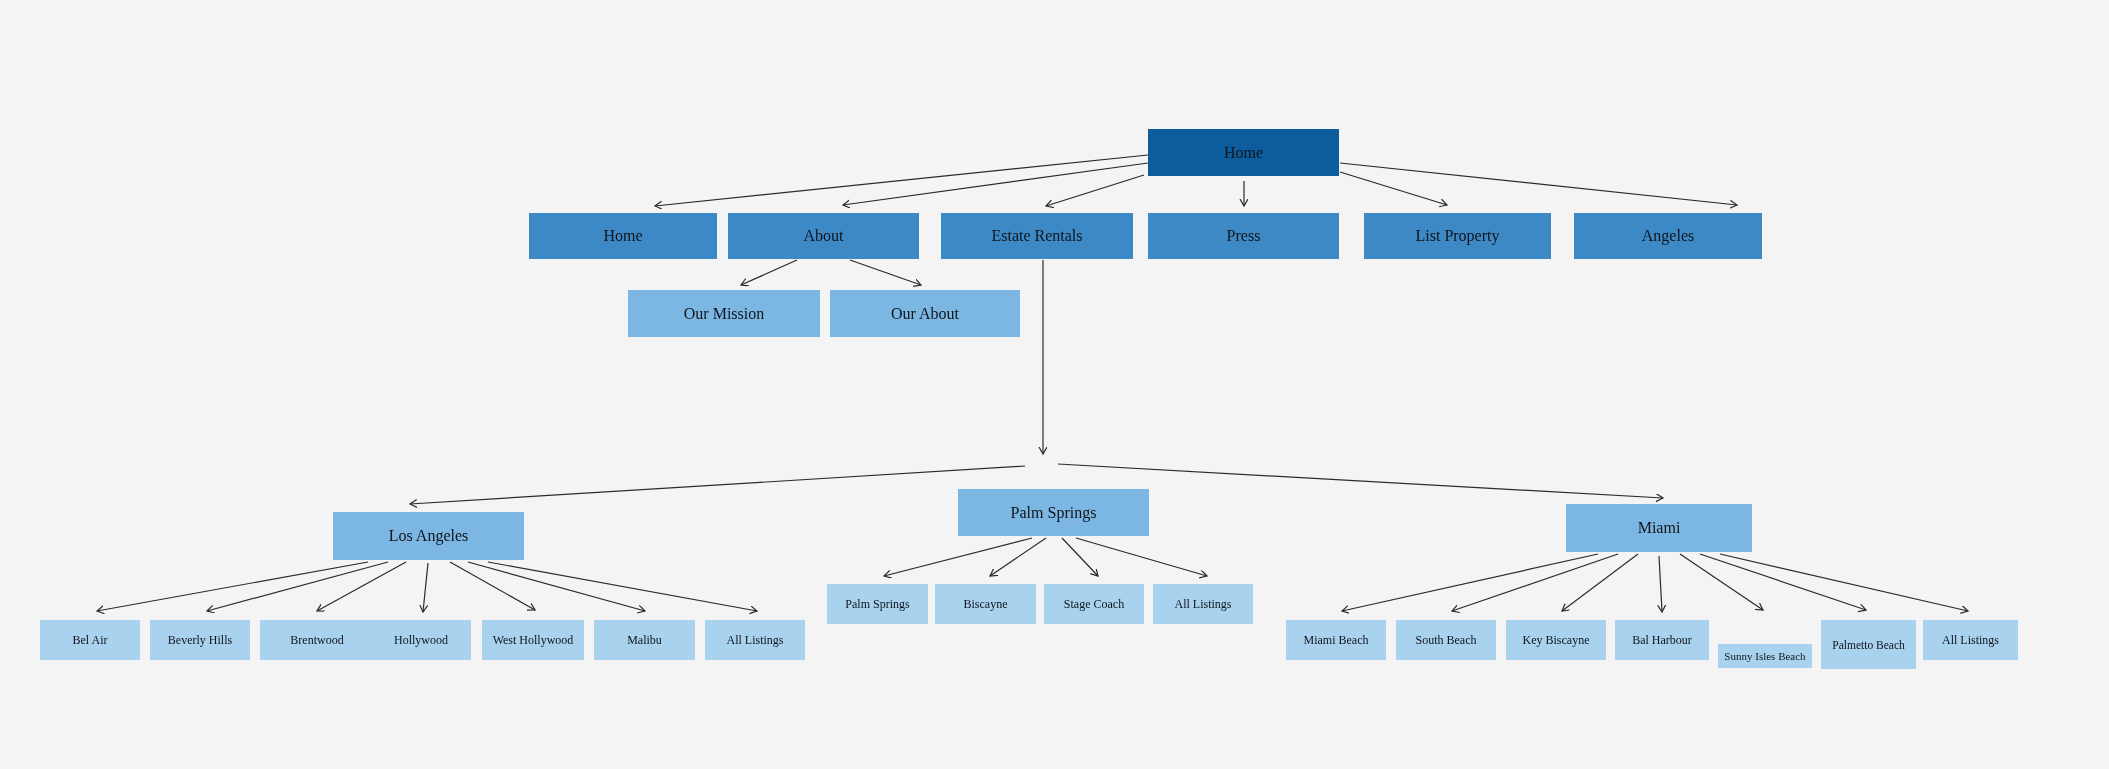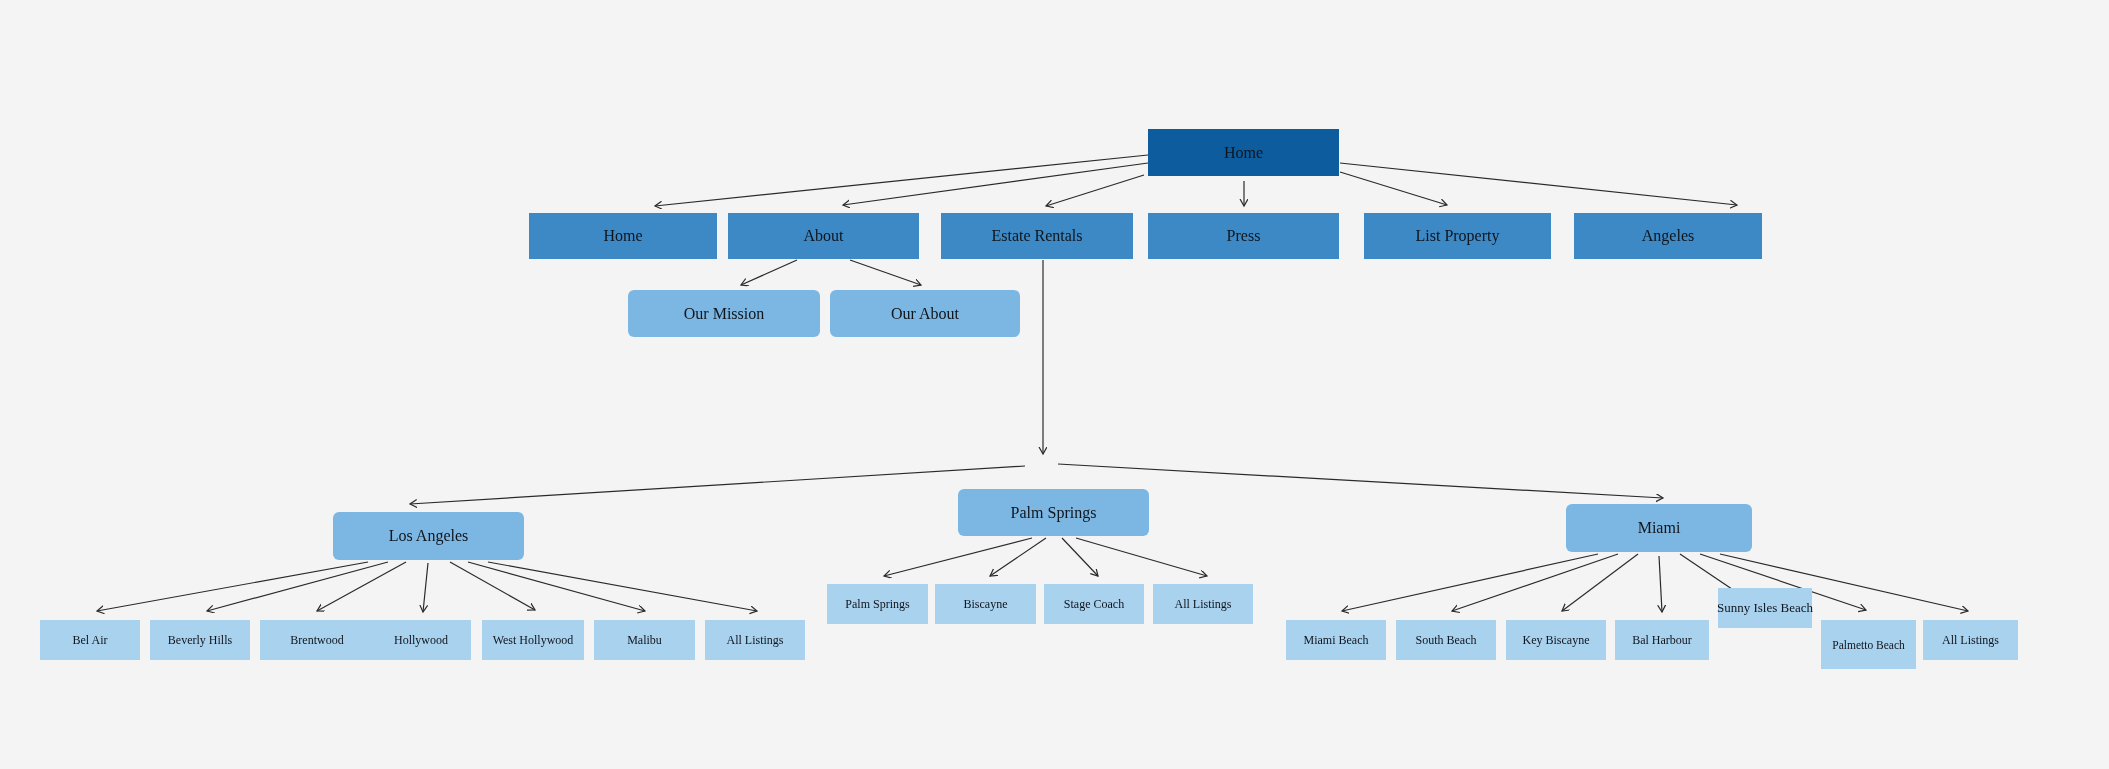--- a/index.html
+++ b/index.html
@@ -29,21 +29,21 @@
     align-items: center;
     justify-content: center;
     text-align: center;
     color: #10151c;
     cursor: default;
     box-sizing: border-box;
     white-space: nowrap;
   }
   .node.lv-root  { background: #0d5c9e; font-size: 16px; }
   .node.lv-two   { background: #3d89c6; font-size: 16px; }
-  .node.lv-mid   { background: #7cb7e3; font-size: 16px; border-radius: 6px; }
+  .node.lv-mid   { background: #7cb7e3; font-size: 16px; }
   .node.lv-leaf  { background: #a9d2ef; font-size: 12px; }
 </style>
 </head>
 <body>
 
 <div class="canvas">
 
   <svg class="edges" width="2109" height="769" viewBox="0 0 2109 769" xmlns="http://www.w3.org/2000/svg">
     <defs>
       <marker id="arrow" markerWidth="12" markerHeight="12" refX="7" refY="4" orient="auto" markerUnits="userSpaceOnUse">
@@ -115,17 +115,17 @@
 
   <div class="node lv-leaf" style="left:827px;top:584px;width:101px;height:40px">Palm Springs</div>
   <div class="node lv-leaf" style="left:935px;top:584px;width:101px;height:40px">Biscayne</div>
   <div class="node lv-leaf" style="left:1044px;top:584px;width:100px;height:40px">Stage Coach</div>
   <div class="node lv-leaf" style="left:1153px;top:584px;width:100px;height:40px">All Listings</div>
 
   <div class="node lv-leaf" style="left:1286px;top:620px;width:100px;height:40px">Miami Beach</div>
   <div class="node lv-leaf" style="left:1396px;top:620px;width:100px;height:40px">South Beach</div>
   <div class="node lv-leaf" style="left:1506px;top:620px;width:100px;height:40px">Key Biscayne</div>
   <div class="node lv-leaf" style="left:1615px;top:620px;width:94px;height:40px">Bal Harbour</div>
-  <div class="node lv-leaf" style="left:1718px;top:588px;width:94px;height:40px;font-size:13px">Sunny Isles Beach</div>
+  <div class="node lv-leaf" style="left:1718px;top:644px;width:94px;height:24px;font-size:11px">Sunny Isles Beach</div>
   <div class="node lv-leaf" style="left:1821px;top:620px;width:95px;height:49px;font-size:11.5px">Palmetto Beach</div>
   <div class="node lv-leaf" style="left:1923px;top:620px;width:95px;height:40px">All Listings</div>
 
 </div>
 
 </body></html>

